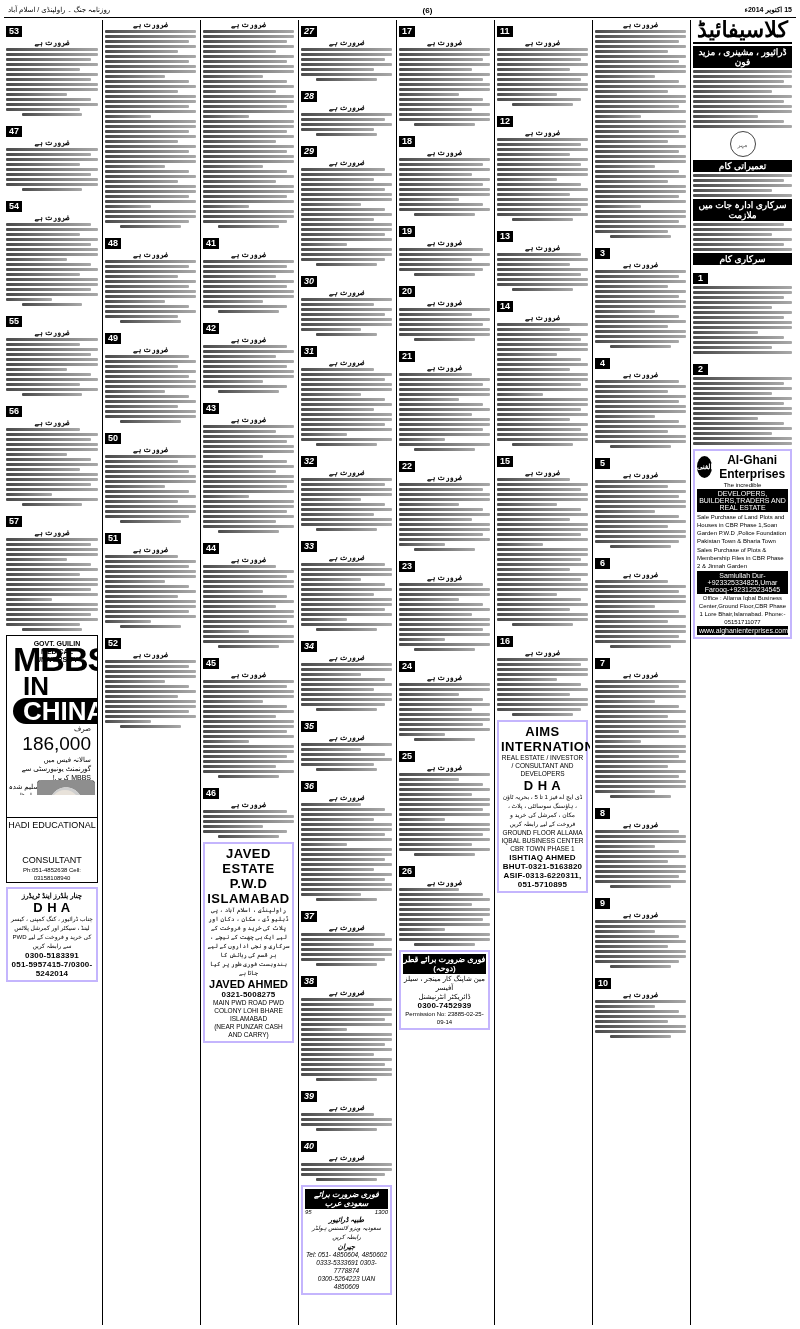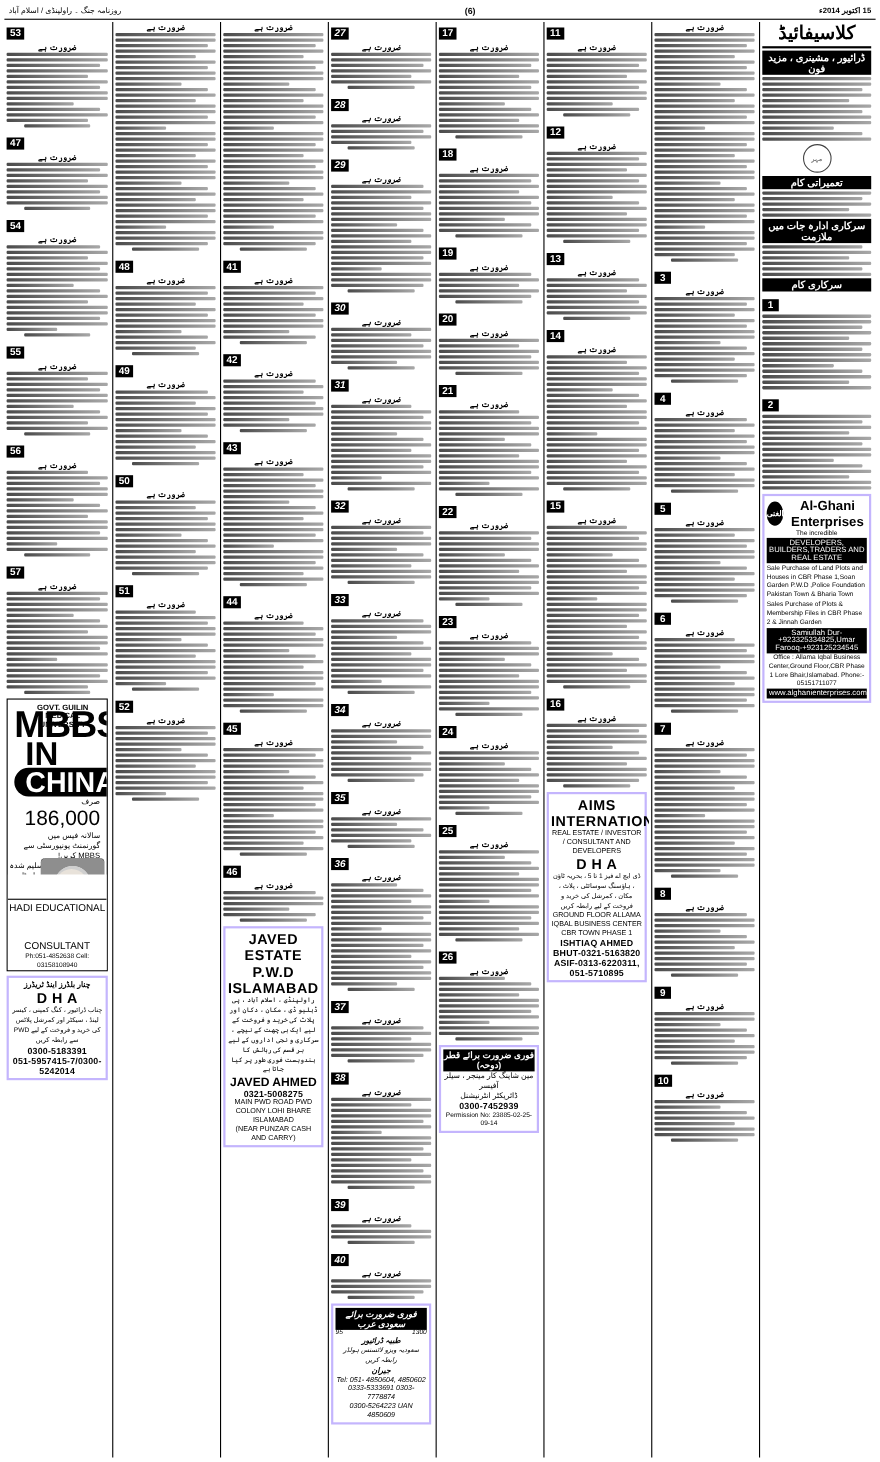--- a/index.html
+++ b/index.html
@@ -101,21 +101,21 @@
     border: 1px solid #000;
     height: 248px;
     position: relative;
     overflow: hidden;
     background: #fff;
   }
   .mbbs .big {
     font-size: 34px; font-weight: bold; letter-spacing: -1px;
     line-height: 30px; text-align: left; padding-left: 6px; padding-top: 8px;
   }
-  .mbbs .big2 { font-size: 30px; font-weight: bold; line-height: 24px; padding-left: 16px; }
+  .mbbs .big2 { font-size: 26px; font-weight: bold; line-height: 24px; padding-left: 16px; }
   .mbbs .big3 {
     font-size: 26px; font-weight: bold; line-height: 26px;
     color: #fff; background: #000; display: inline-block; padding: 0 10px; margin-left: 6px;
     border-radius: 14px;
   }
   .mbbs .govt {
     position: absolute; right: 4px; top: 4px; text-align: center;
     font-size: 7px; font-weight: bold; line-height: 8px; width: 72px;
   }
   .mbbs .price {
@@ -158,21 +158,21 @@
     font-size: 7px; display:flex; align-items:center; justify-content:center;
   }
   .bullet { font-size: 6px; text-align:left; line-height:8px; margin: 1px 0; }
   .blackbar { background:#000; color:#fff; font-size:7px; text-align:center; padding:1px 2px;}
 
   .right-section-head {
     background:#000; color:#fff; text-align:center; font-size:9px; font-weight:bold;
     direction: rtl; margin: 2px 0; padding: 1px 0;
   }
   .right-title {
-    text-align:center; font-size: 17px; font-weight: bold; direction: rtl;
+    text-align:center; font-size: 22px; font-weight: bold; direction: rtl;
     line-height: 20px; border-bottom: 2px solid #000; padding-bottom: 2px;
   }
   .stamp {
     width: 26px; height: 26px; border-radius: 50%; border: 1px solid #444;
     margin: 3px auto; font-size: 6px; display:flex; align-items:center; justify-content:center;
     color:#555;
   }
   .pagenum { font-weight: bold; font-size: 8px; }
   .tiny { font-size: 6px; line-height: 8px; }
 </style>

